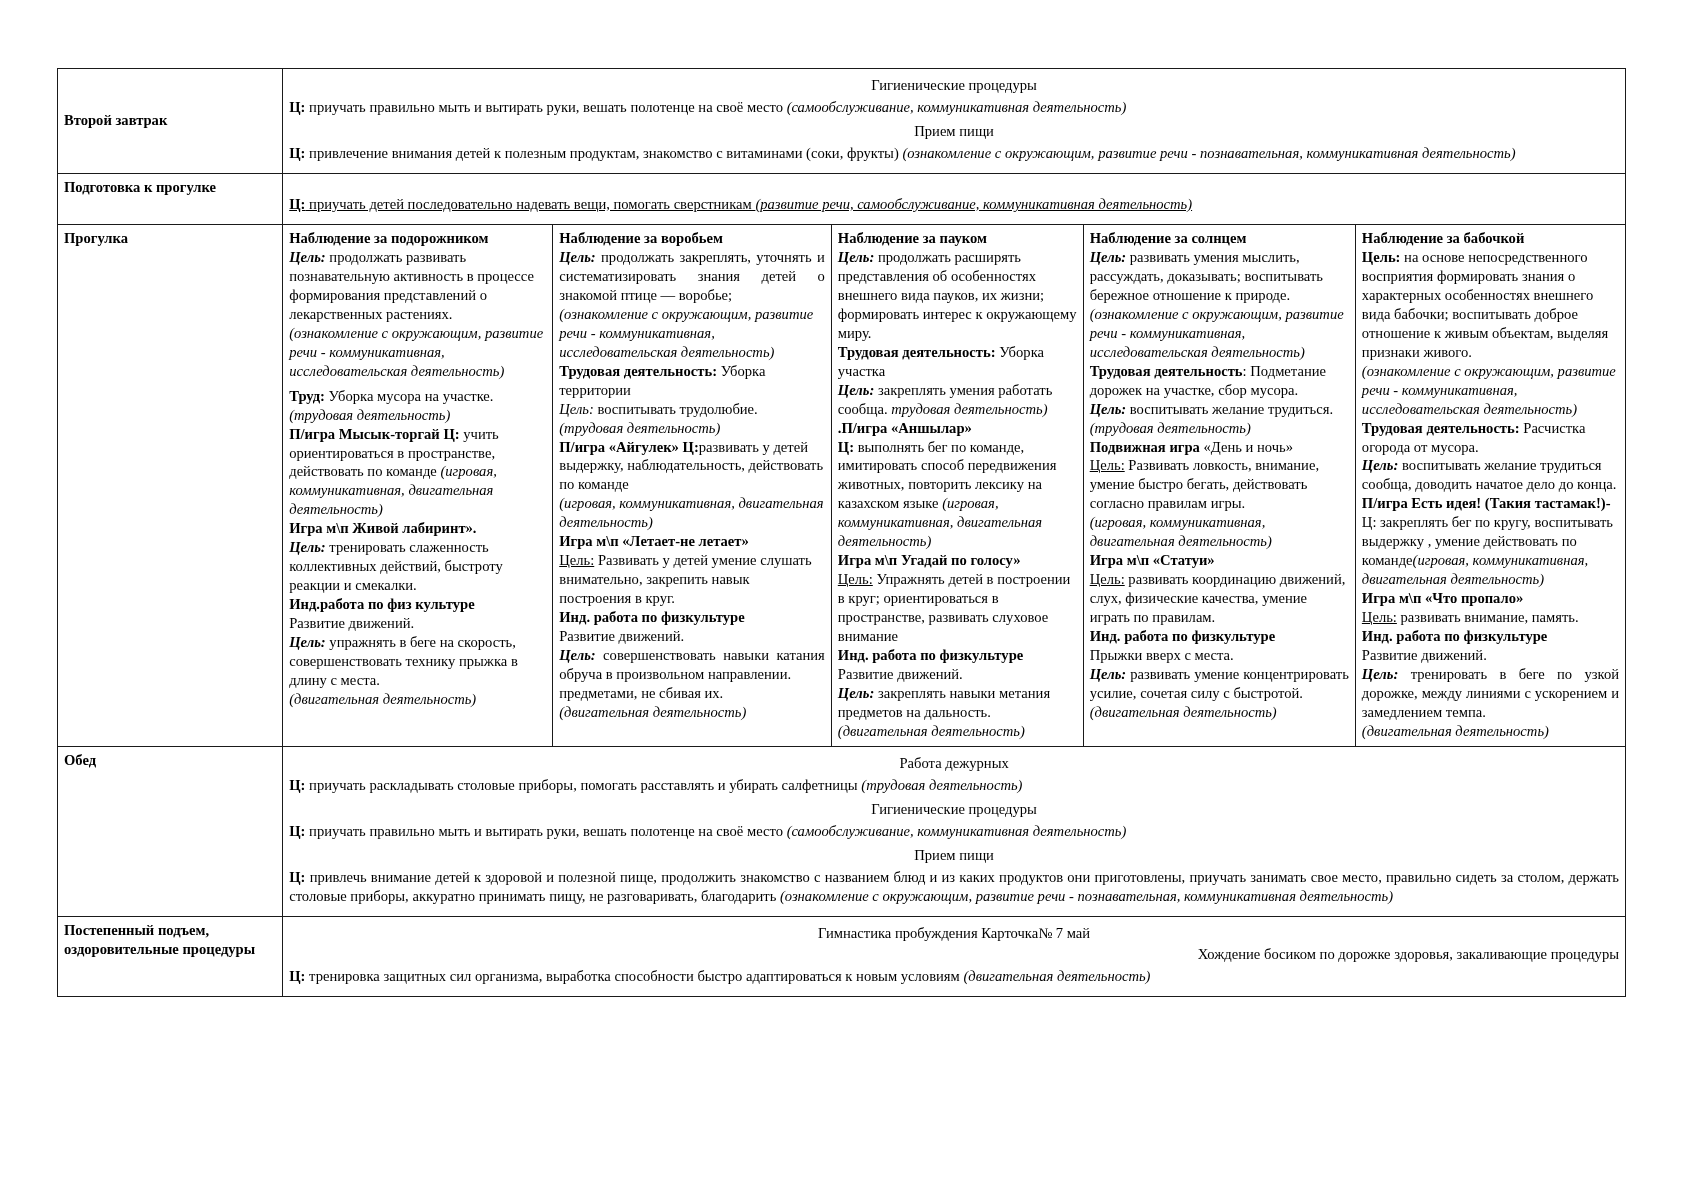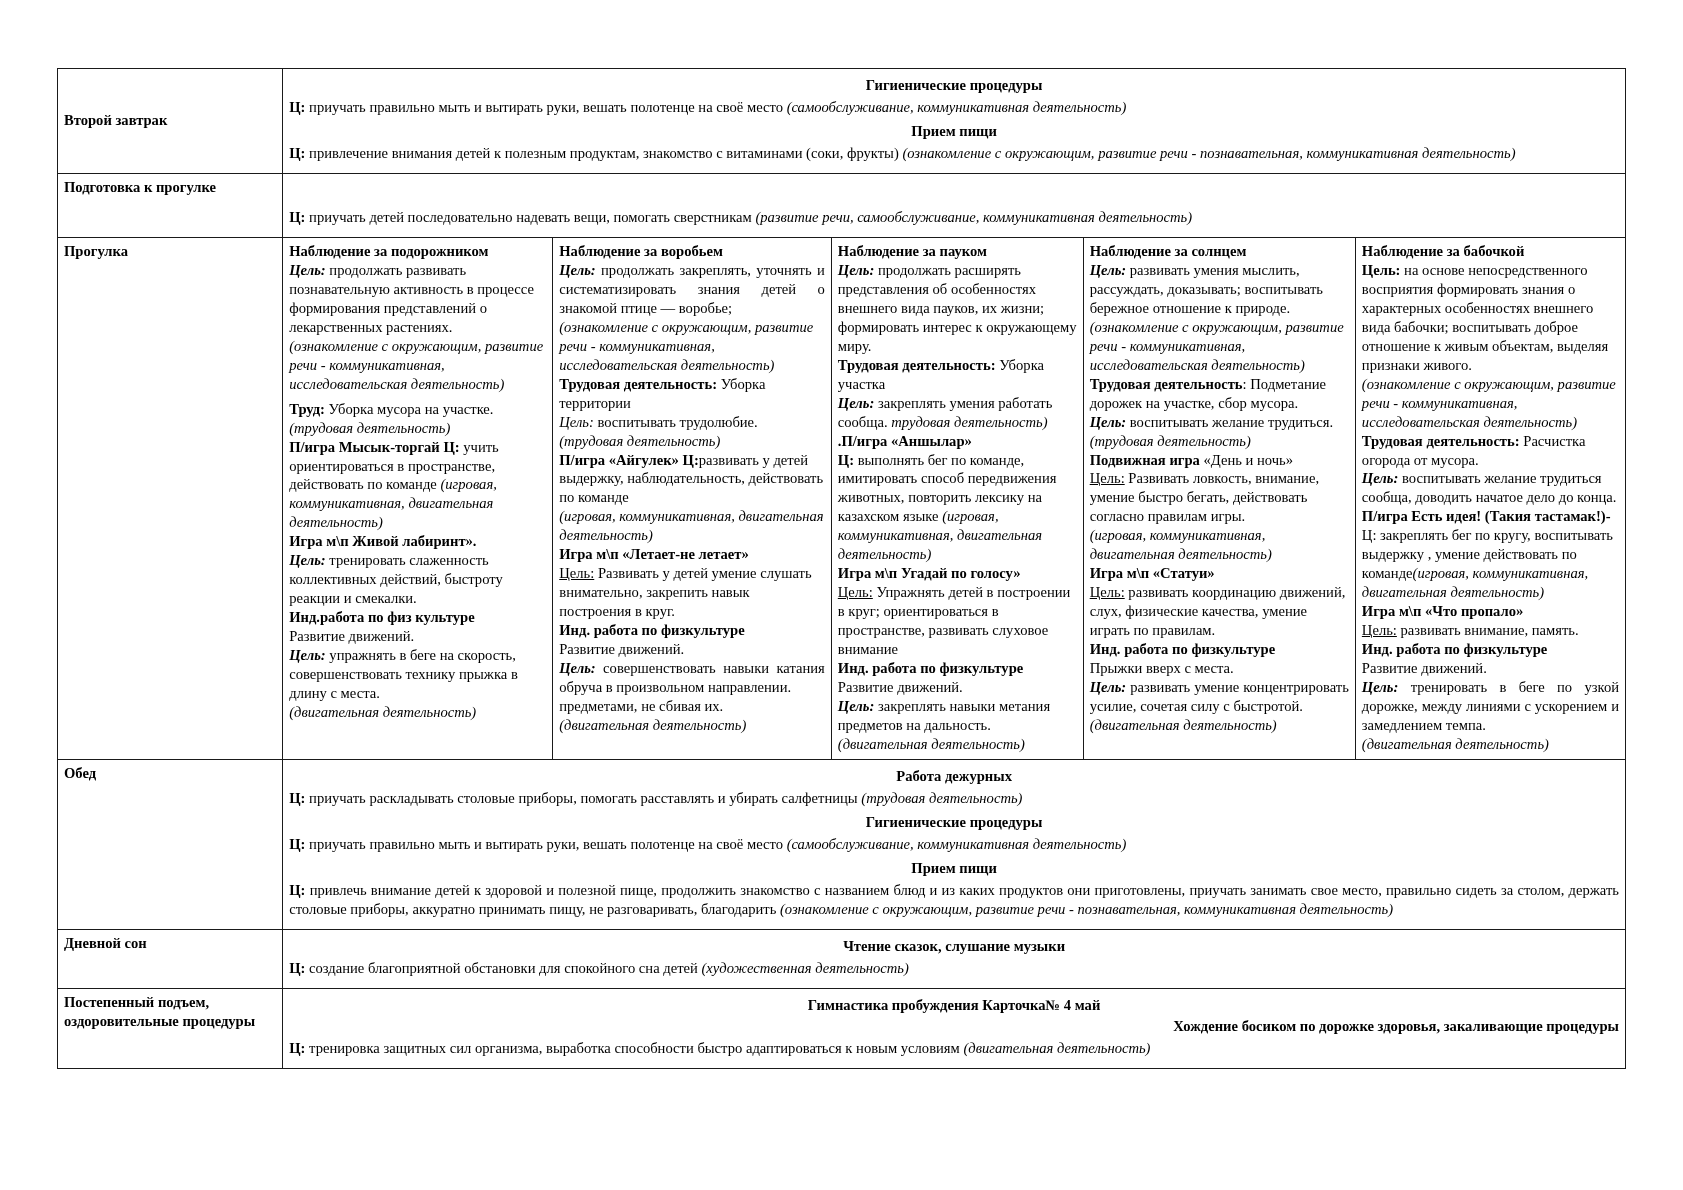--- a/index.html
+++ b/index.html
@@ -50,21 +50,21 @@
     line-height: 1.28;
     padding-top: 6px;
   }
   .label-cell.vmid { vertical-align: middle; }
   .label-cell.vtop { vertical-align: top; }
 
   
   .wide-cell { padding: 3px 8px 6px 8px; }
   .ctr {
     text-align: center;
-    font-weight: bold;
+    font-weight: normal;
     margin: 3px 0 2px 0;
   }
   .body-line {
     margin: 3px 0 5px 0;
     text-align: left;
   }
   .body-line.jt { text-align: justify; }
   b, .b { font-weight: bold; }
   i, .i { font-style: italic; }
   .bi { font-weight: bold; font-style: italic; }
@@ -106,21 +106,21 @@
           <div class="ctr">Гигиенические процедуры</div>
           <div class="body-line"><b>Ц:</b><span> приучать правильно мыть и вытирать руки, вешать полотенце на своё место </span><i>(самообслуживание, коммуникативная деятельность)</i></div>
           <div class="ctr">Прием пищи</div>
           <div class="body-line"><b>Ц:</b><span> привлечение внимания детей к полезным продуктам, знакомство с витаминами (соки, фрукты) </span><i>(ознакомление с окружающим, развитие речи - познавательная, коммуникативная деятельность)</i></div>
         </td>
       </tr>
 
       <tr>
         <td class="label-cell vtop">Подготовка к прогулке</td>
         <td class="wide-cell" colspan="5">
-          <div class="body-line" style="margin-top:30px;"><b>Ц:</b><span> приучать детей  последовательно надевать вещи, помогать сверстникам </span><i>(развитие речи, самообслуживание, коммуникативная деятельность)</i></div>
+          <div class="body-line" style="margin-top:17px;text-decoration:underline;"><b>Ц:</b><span> приучать детей  последовательно надевать вещи, помогать сверстникам </span><i>(развитие речи, самообслуживание, коммуникативная деятельность)</i></div>
         </td>
       </tr>
 
       <tr>
         <td class="label-cell vtop">Прогулка</td>
         <td class="obs-cell">
           <div class="obs-title">Наблюдение за подорожником</div>
           <div>
               <div class="obs-p"><span class="bi">Цель:</span><span> продолжать развивать познавательную активность в процессе формирования представлений о лекарственных растениях.</span></div>
               <div class="obs-p"><span class="i"> (ознакомление с окружающим, развитие речи - коммуникативная, исследовательская деятельность)</span></div>
@@ -214,32 +214,25 @@
         <td class="wide-cell" colspan="5">
           <div class="ctr">Работа дежурных</div>
           <div class="body-line"><b>Ц:</b><span> приучать раскладывать столовые приборы, помогать расставлять и убирать салфетницы </span><i>(трудовая деятельность)</i></div>
           <div class="ctr">Гигиенические процедуры</div>
           <div class="body-line"><b>Ц:</b><span> приучать правильно мыть и вытирать руки, вешать полотенце на своё место </span><i>(самообслуживание, коммуникативная деятельность)</i></div>
           <div class="ctr">Прием пищи</div>
           <div class="body-line jt"><b>Ц:</b><span> привлечь внимание детей к здоровой и полезной  пище,  продолжить знакомство  с названием блюд и из каких продуктов они приготовлены, приучать занимать свое место, правильно сидеть за столом, держать столовые приборы, аккуратно принимать пищу, не разговаривать, благодарить </span><i>(ознакомление с окружающим, развитие речи - познавательная, коммуникативная деятельность)</i></div>
         </td>
       </tr>
 
-      <tr>
-        <td class="label-cell vtop">Дневной сон</td>
-        <td class="wide-cell" colspan="5">
-          <div class="ctr">Чтение сказок, слушание музыки</div>
-          <div class="body-line"><b>Ц:</b><span> создание благоприятной обстановки  для спокойного сна детей </span><i>(художественная  деятельность)</i></div>
-        </td>
-      </tr>
 
       <tr>
         <td class="label-cell vtop">Постепенный подъем, оздоровительные процедуры</td>
         <td class="wide-cell" colspan="5">
-          <div class="ctr">Гимнастика пробуждения Карточка№ 4 май</div>
+          <div class="ctr">Гимнастика пробуждения Карточка№ 7 май</div>
           <div class="ctr" style="margin-top:0;text-align:right;">Хождение босиком по дорожке здоровья, закаливающие процедуры</div>
           <div class="body-line"><b>Ц:</b><span> тренировка защитных сил организма, выработка способности быстро адаптироваться к новым условиям </span><i>(двигательная деятельность)</i></div>
         </td>
       </tr>
 
     </tbody>
   </table>
 </div>
 
 </body></html>

